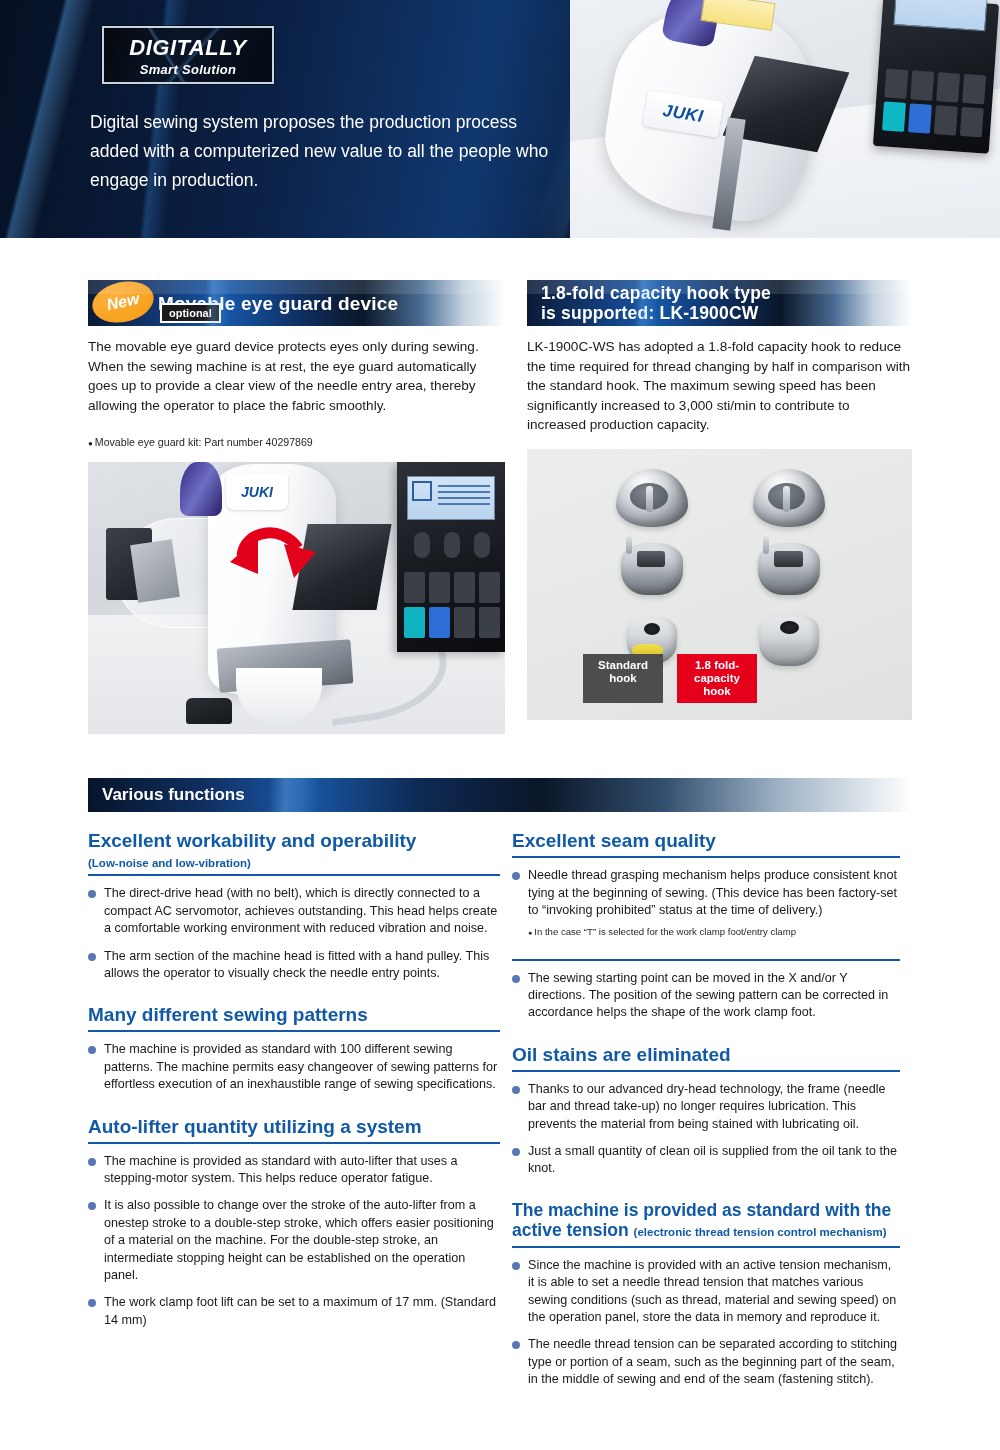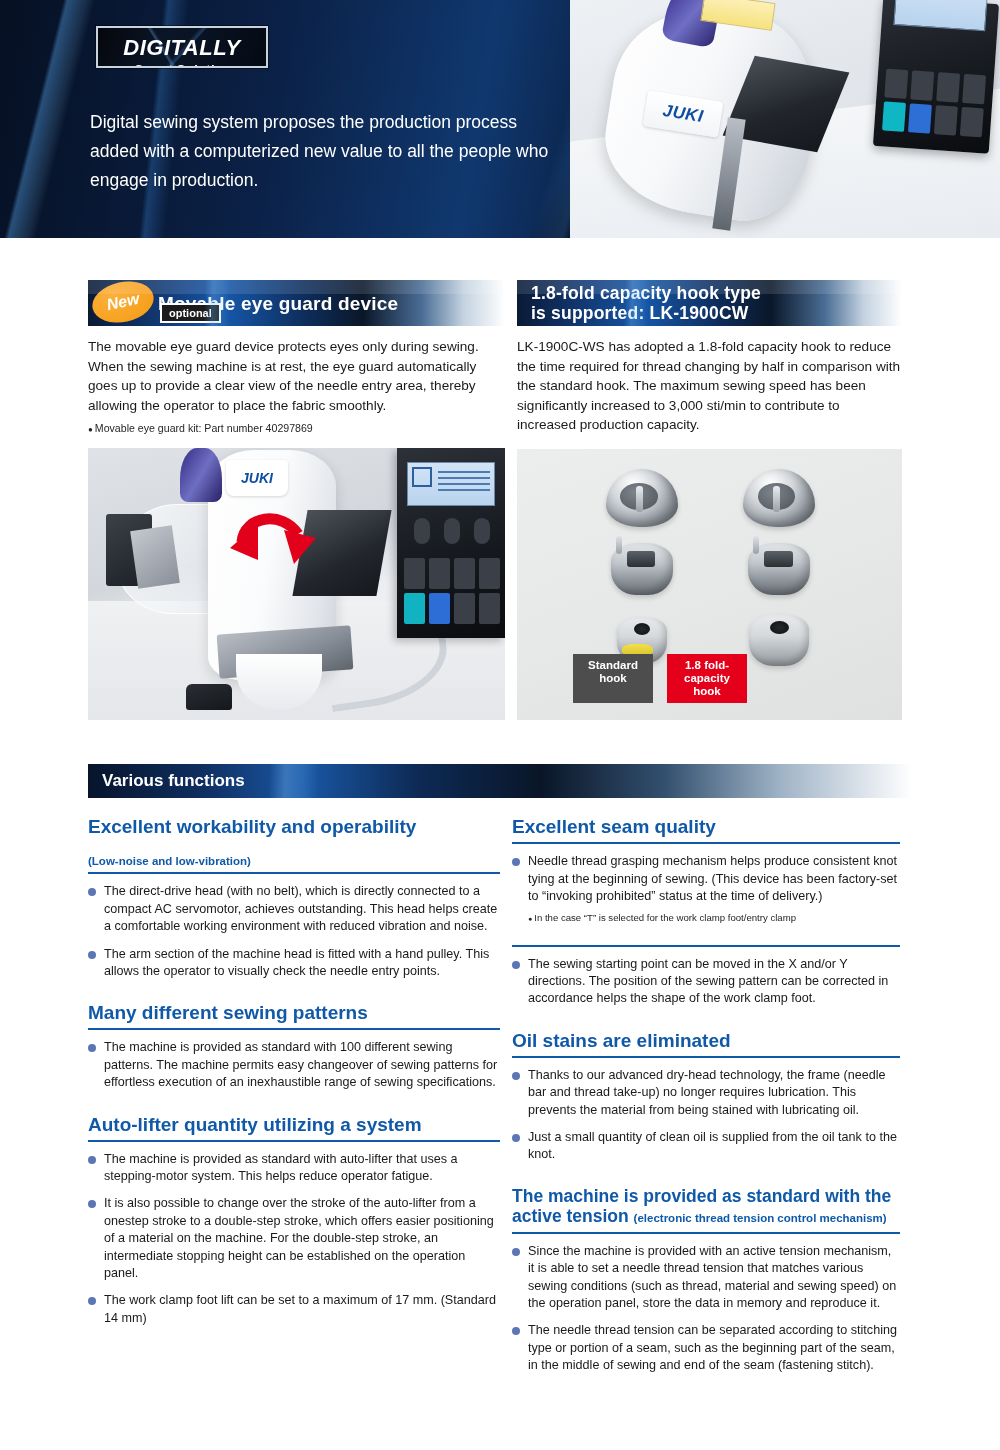--- a/index.html
+++ b/index.html
@@ -84,21 +84,21 @@
   }
   .hero-photo .panel .keys{
     position:absolute; left:8px; top:72px; right:8px; height:62px;
     display:grid; grid-template-columns:repeat(4,1fr); grid-template-rows:repeat(2,1fr); gap:4px;
   }
   .hero-photo .panel .keys i{ background:#3b4049; border-radius:2px; display:block; }
   .hero-photo .panel .keys i.t{ background:#0fb6c4; }
   .hero-photo .panel .keys i.b{ background:#2e6fd6; }
 
   .logo-box{
-    position:absolute; left:96px; top:26px; width:172px; height:42px;
+    position:absolute; left:102px; top:26px; width:172px; height:58px;
     background:linear-gradient(110deg,#05070c 0%,#0a1628 40%,#050a14 100%);
     border:2px solid #c9d3de; box-shadow:0 0 0 1px rgba(0,0,0,.4);
     overflow:hidden;
   }
   .logo-box::before{
     content:""; position:absolute; inset:0;
     background:
       linear-gradient(58deg,transparent 0 38%,rgba(110,180,255,.35) 39%,transparent 41%),
       linear-gradient(-48deg,transparent 0 46%,rgba(80,150,230,.30) 47%,transparent 50%);
   }
@@ -111,21 +111,21 @@
     font-size:13px; letter-spacing:.3px; margin-top:1px;
   }
   .hero-text{
     position:absolute; left:90px; top:108px; width:470px;
     color:#ffffff; font-size:17.5px; line-height:29px; font-weight:500;
   }
 
   
   .content{ position:relative; padding:0 88px; }
 
-  .two-col{ display:flex; gap:12px; margin-top:42px; }
+  .two-col{ display:flex; gap:22px; margin-top:42px;justify-content:flex-end; }
   .col-left{ width:417px; }
   .col-right{ width:385px; }
 
   .bar{
     position:relative; height:46px; overflow:hidden;
     background:linear-gradient(90deg,#0a1a36 0%,#123a76 18%,#1657a8 33%,#0e2d5c 52%,#0a1729 66%,#4a6d95 80%,#c3d2e0 90%,#ffffff 100%);
     display:flex; align-items:center;
   }
   .bar::after{
     content:""; position:absolute; inset:0;
@@ -151,21 +151,21 @@
   }
   .badge-opt{
     position:absolute; left:72px; bottom:3px;
     background:#1b1b1b; border:2px solid #ffffff; color:#ffffff;
     font-size:11px; font-weight:bold; padding:1px 7px; line-height:14px;
   }
   .bar.hook{ height:46px; }
   .bar.hook .bar-title{ margin-left:14px; font-size:17.5px; line-height:20px; }
 
   .para{ font-size:13.6px; line-height:19.6px; color:#1a1a1a; margin-top:11px; }
-  .note{ font-size:10.6px; color:#262626; margin-top:7px; }
+  .note{ font-size:10.6px; color:#262626; margin-top:21px; }
   .note .dot{ font-size:8px; vertical-align:middle; margin-right:2px; }
 
   
   .photo-eye{
     position:relative; width:417px; height:272px; margin-top:14px; overflow:hidden;
     background:linear-gradient(165deg,#dfe2e6 0%,#d3d7dc 38%,#eceef1 56%,#f4f5f7 100%);
   }
   .photo-eye .floor{ position:absolute; left:0; right:0; bottom:0; height:44%; background:linear-gradient(180deg,#f0f1f3,#e4e6e9); }
   .photo-eye .body{
     position:absolute; left:120px; top:2px; width:128px; height:230px;
@@ -308,21 +308,21 @@
   }
   .vf-title{ position:relative; color:#ffffff; font-weight:bold; font-size:17px; margin-left:14px; }
 
   .fn-cols{ display:flex; gap:12px; margin-top:18px; }
   .fn-col{ width:auto; flex:1; }
   .fn-col.left{ max-width:412px; }
   .fn-col.right{ max-width:388px; }
 
   .h2{ color:#1059a8; font-weight:bold; font-size:19px; line-height:22px; margin-top:0; }
   .h2.sm{ font-size:17.5px; line-height:20px; }
-  .h2 .sub{ font-size:11.5px; display:block; line-height:14px; margin-top:16px; }
+  .h2 .sub{ font-size:11.5px; display:block; line-height:14px; margin-top:4px; }
   .h2 .inl{ font-size:11.5px; }
   .rule{ height:2px; background:#1059a8; margin-top:4px; }
 
   .blk{ margin-top:22px; }
   .blk:first-child{ margin-top:0; }
   ul.bl{ list-style:none; margin:9px 0 0 0; padding:0; }
   ul.bl li{
     position:relative; padding-left:16px; font-size:12.6px; line-height:17.4px;
     color:#1a1a1a; margin-bottom:10px;
   }

